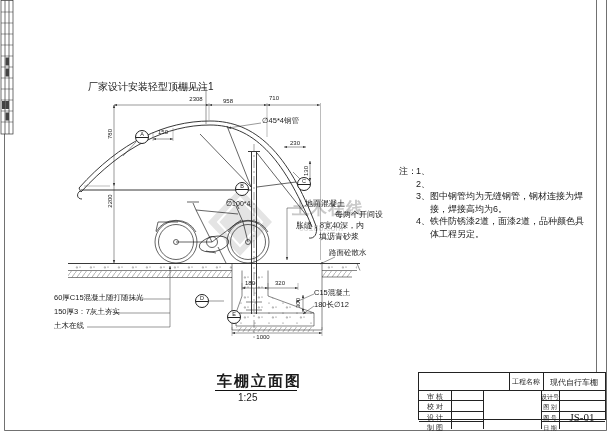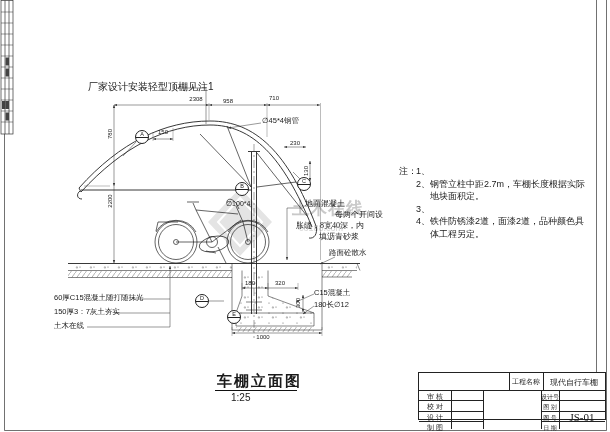--- a/index.html
+++ b/index.html
@@ -19,21 +19,21 @@
   .bub .bl{display:block;font-size:5.5px;line-height:6px;border-bottom:0.5px solid #222;}
   .bub .br{display:block;font-size:4.5px;line-height:5px;min-height:5px;}
   .notes{position:absolute;left:399px;top:165px;width:200px;}
   .nrow{display:flex;align-items:flex-start;font-size:9px;line-height:12.5px;}
   .npre{width:17px;flex:none;}
   .nnum{width:14px;flex:none;}
   .ntxt{width:157px;flex:none;word-break:break-all;}
   .ftitle{position:absolute;left:217px;top:372px;font-size:15px;font-weight:bold;
           letter-spacing:2px;}
   .funder{position:absolute;left:215px;top:390px;width:82px;height:1px;background:#111;}
-  .fscale{position:absolute;left:231px;top:392px;font-size:10px;}
+  .fscale{position:absolute;left:238px;top:392px;font-size:10px;}
   .tb{position:absolute;left:418px;top:372px;width:188px;height:48px;
       border:1px solid #222;box-sizing:border-box;}
   .tb .ln{position:absolute;background:#222;}
   .tb .cell{position:absolute;font-size:7px;text-align:center;white-space:nowrap;}
   .tb .rlabel{font-size:6px;}
   .tb .dno{font-size:11px;font-family:"Liberation Serif","DejaVu Serif",serif;}
 </style>
 </head>
 <body>
 
@@ -262,25 +262,25 @@
   </div>
 
   <div class="notes">
     <div class="nrow">
       <span class="npre">注：</span>
       <span class="nnum">1、</span>
     </div>
     <div class="nrow">
       <span class="npre"></span>
       <span class="nnum">2、</span>
-      <span class="ntxt">钢管立柱中距2.7m，车棚长度根据实际地块面积定。</span>
     </div>
     <div class="nrow">
       <span class="npre"></span>
       <span class="nnum">3、</span>
+      <span class="ntxt">图中钢管均为无缝钢管，钢材连接为焊接，焊接高均为6。</span>
     </div>
     <div class="nrow">
       <span class="npre"></span>
       <span class="nnum">4、</span>
       <span class="ntxt">铁件防锈漆2道，面漆2道，品种颜色具体工程另定。</span>
     </div>
   </div>
 
   <div class="ftitle">车棚立面图</div>
   <div class="funder"></div>

